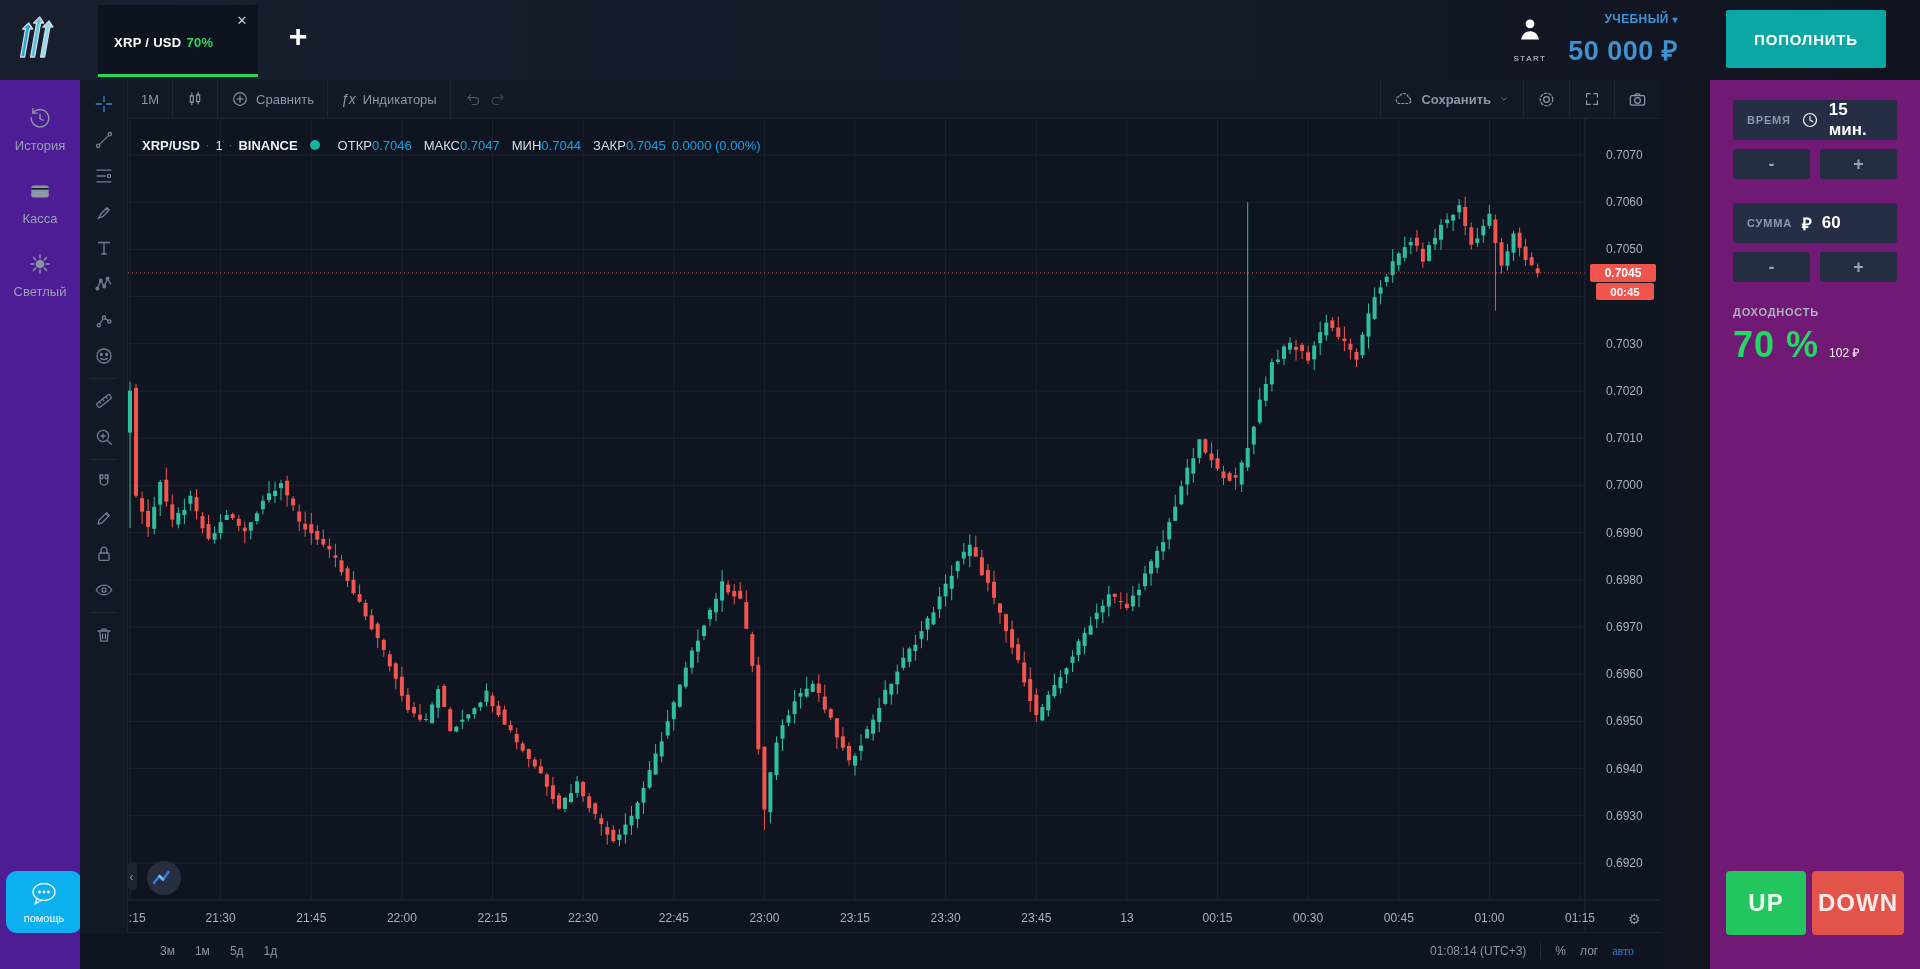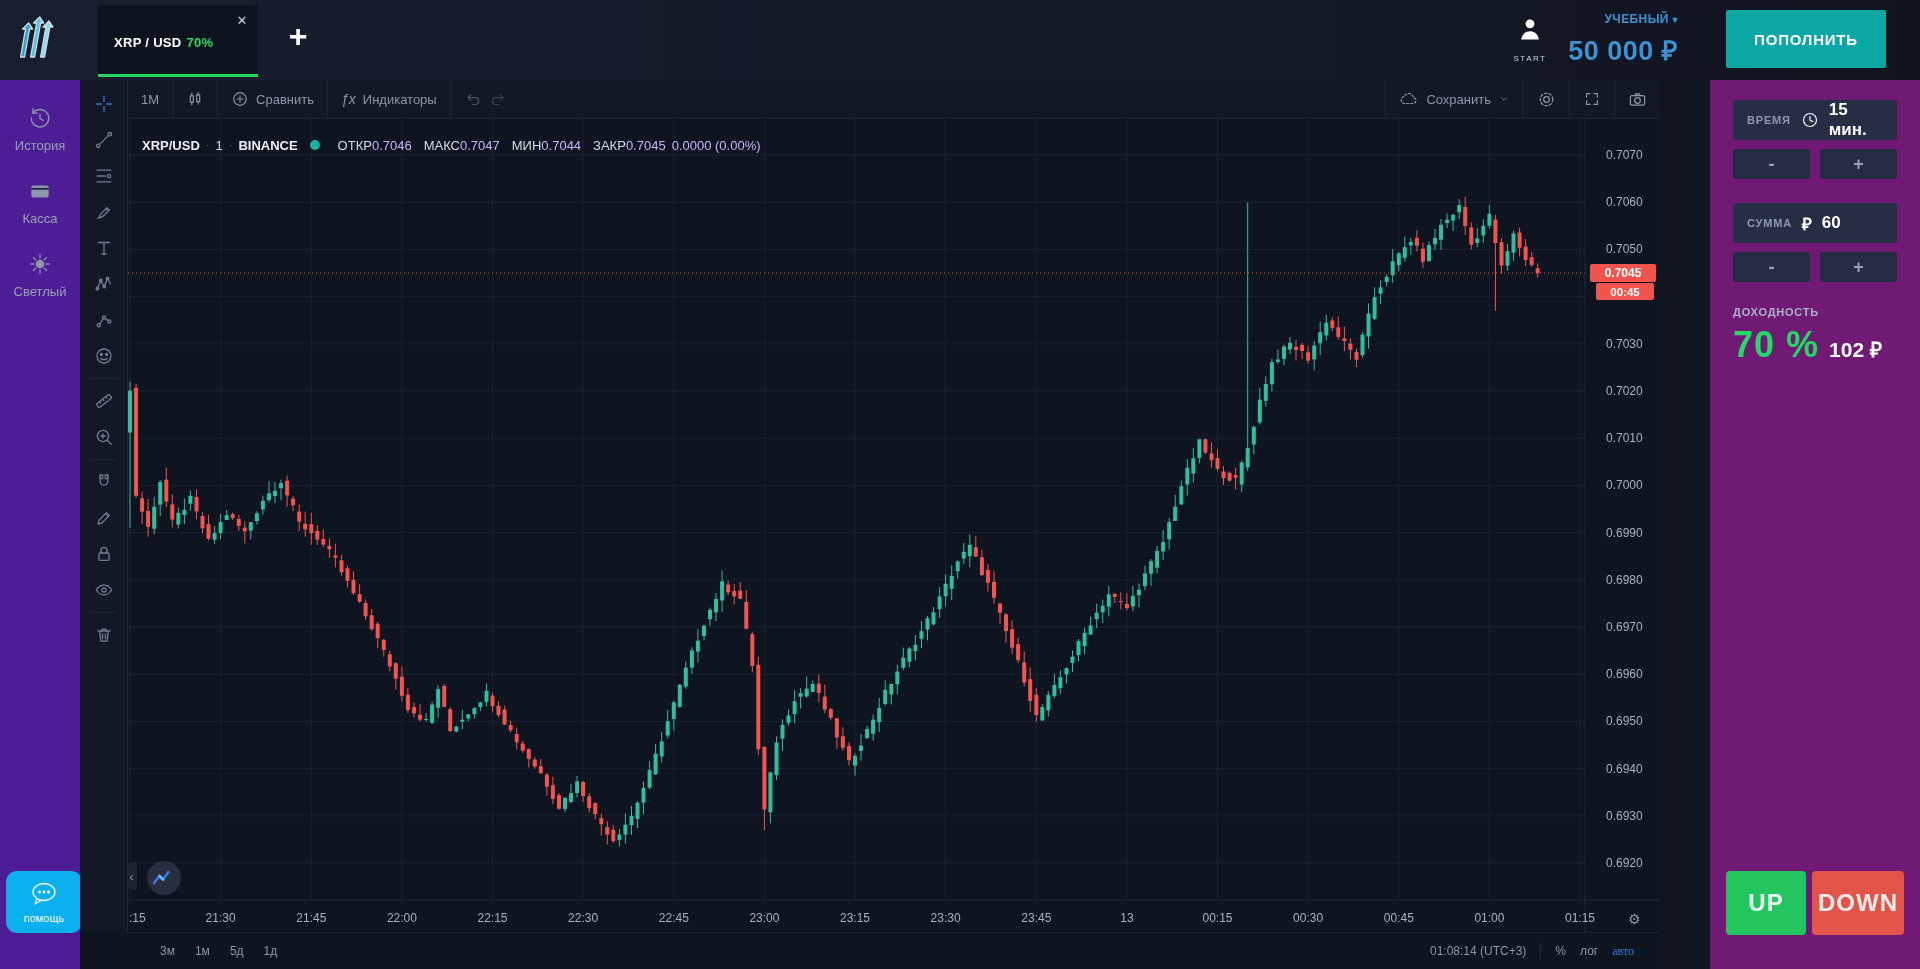--- a/index.html
+++ b/index.html
@@ -32,35 +32,35 @@
   .help-btn{position:absolute;left:6px;bottom:36px;width:76px;height:62px;background:#0cb0ef;border:none;
     border-radius:11px;color:#fff;cursor:pointer;font-family:inherit;}
   .help-btn .lbl{display:block;font-size:11px;margin-top:2px;color:#fff;}
   
   .chart-area{position:absolute;left:80px;top:80px;width:1580px;bottom:0;background:#0e1420;}
   .ct-toolbar{position:absolute;left:48px;top:0;right:0;height:38px;background:#121826;
     border-bottom:1px solid #1c2431;display:flex;align-items:center;color:#8d96a5;font-size:13px;}
   .ct-group{display:flex;align-items:center;gap:7px;padding:0 13px;height:38px;border-right:1px solid #1e2634;cursor:pointer;}
   .ct-group.noline{border-right:none;}
   .ct-spacer{flex:1;}
-  .ct-right{display:flex;align-items:center;height:38px;}
+  .ct-right{display:flex;align-items:center;height:38px;font-weight:bold;}
   .dim{color:#4d5666;}
   .dimmer{color:#3a4250;}
   .fx{font-style:italic;font-size:14px;color:#8d96a5;}
   .draw-bar{position:absolute;left:0;top:0;width:48px;bottom:36px;background:#121826;border-right:1px solid #1c2431;
     box-sizing:border-box;padding-top:6px;}
   .draw-item{height:36px;display:flex;align-items:center;justify-content:center;color:#737d8f;cursor:pointer;}
   .draw-item.active{color:#3f7fd6;}
   .draw-div{height:1px;background:#1e2634;margin:4px 10px;}
   .legend{position:absolute;left:62px;top:56px;height:18px;display:flex;align-items:center;gap:6px;
     font-size:13px;color:#d8dde6;white-space:nowrap;z-index:3;}
   .legend b{font-weight:bold;color:#eef1f5;}
   .legend .sep{color:#6a7383;font-size:11px;}
   .legend .dot{width:10px;height:10px;border-radius:50%;background:#17b3a0;margin:0 6px;}
-  .legend .red{color:#c4b5fd;}
+  .legend .red{color:#0ea5e9;}
   .legend .ohlc{margin-left:6px;}
   #chart{position:absolute;left:48px;top:38px;}
   .bottom-row{position:absolute;left:48px;right:0;bottom:0;height:36px;background:#0e1420;
     display:flex;align-items:center;font-size:12px;color:#8d96a5;}
   .ranges{display:flex;gap:20px;padding-left:32px;}
   .ranges span{cursor:pointer;}
   .br-right{margin-left:auto;display:flex;align-items:center;gap:14px;padding-right:26px;}
   .br-div{width:1px;height:16px;background:#242d3c;}
   .br-auto{color:#2f7de0;cursor:pointer;font-family:Liberation Serif, serif;}
   .br-clock{cursor:pointer;}
@@ -69,21 +69,21 @@
   .p-box{background:#252e44;border-radius:3px;height:40px;display:flex;align-items:center;padding:0 14px;gap:10px;}
   .p-label{font-size:11px;font-weight:bold;color:#8d99ad;letter-spacing:.8px;}
   .p-value{font-size:17px;font-weight:bold;color:#fff;}
   .p-cur{font-size:17px;font-weight:bold;color:#fff;}
   .steppers{display:flex;justify-content:space-between;margin:9px 0 24px 0;}
   .step-btn{width:47%;height:30px;background:#232c41;border:none;border-radius:3px;color:#98a2b5;
     font-size:18px;font-weight:bold;line-height:28px;cursor:pointer;font-family:inherit;}
   .payout-label{font-size:11px;font-weight:bold;color:#aab4c4;letter-spacing:.8px;margin-top:14px;}
   .payout-row{display:flex;align-items:baseline;gap:10px;margin-top:6px;text-align:right;}
   .payout-pct{font-size:36px;font-weight:bold;color:#22d964;letter-spacing:1px;}
-  .payout-amt{font-size:21px;font-weight:bold;color:#fff;}
+  .payout-amt{font-size:12px;font-weight:normal;color:#fff;}
   .updown{position:absolute;left:16px;right:16px;bottom:34px;display:flex;gap:6px;}
   .btn-up{flex:1.04;height:64px;background:#23c55e;border:none;border-radius:4px;color:#eafff0;
     font-size:24px;font-weight:bold;letter-spacing:1px;cursor:pointer;font-family:inherit;}
   .btn-down{flex:1;height:64px;background:#e2544a;border:none;border-radius:4px;color:#ffecea;
     font-size:24px;font-weight:bold;letter-spacing:1px;cursor:pointer;font-family:inherit;}
   .ic{display:inline-flex;align-items:center;justify-content:center;}
   .ic svg{stroke:currentColor;fill:none;stroke-width:1.3;stroke-linecap:round;stroke-linejoin:round;}
   svg text{font-family:"Liberation Sans",sans-serif;}
 </style>
 </head>

